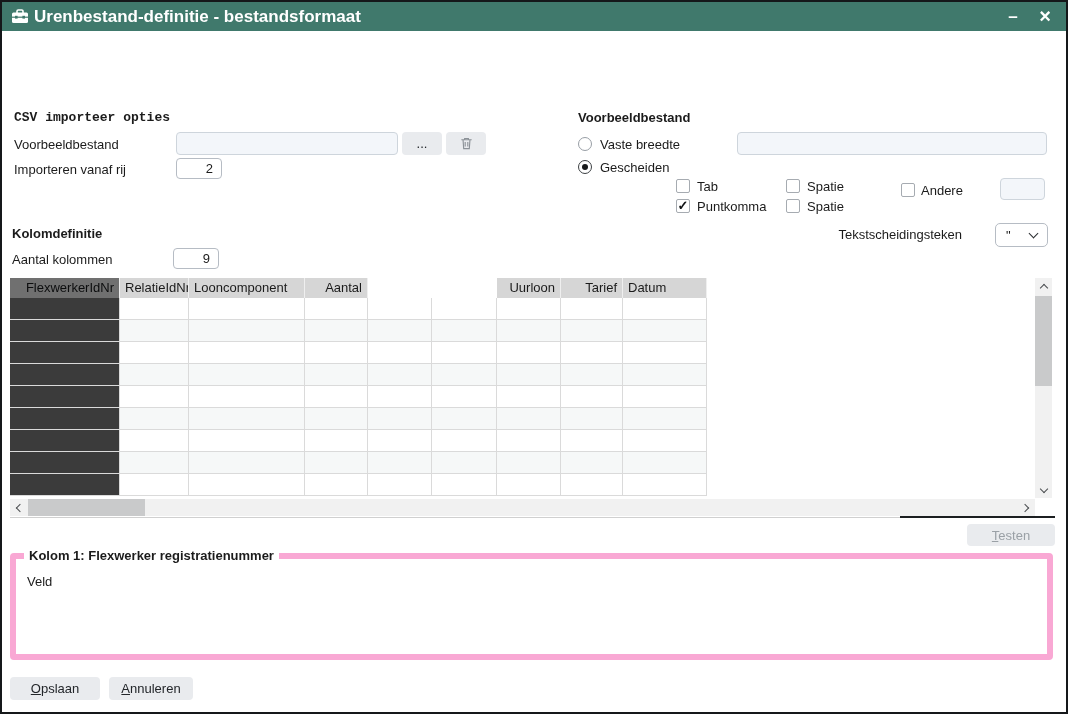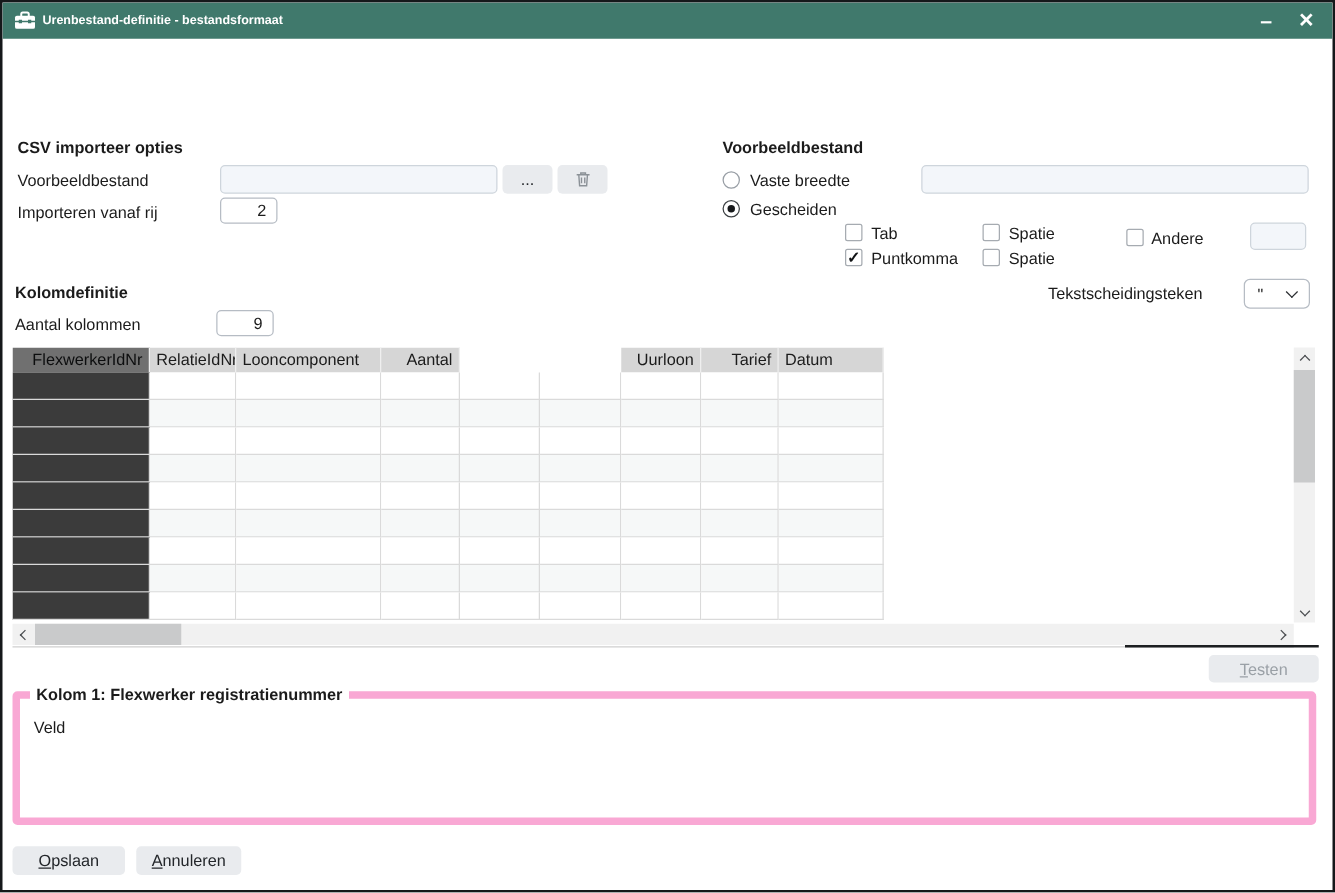--- a/index.html
+++ b/index.html
@@ -3,21 +3,21 @@
 <meta charset="utf-8">
 <style>
   html,body{margin:0;padding:0;background:#c9cdd1;}
   #window{position:relative;width:1068px;height:714px;background:#ffffff;border:2px solid #15181a;
           box-sizing:border-box;font-family:"Liberation Sans",sans-serif;color:#1b1b1b;overflow:hidden;}
   .lbl{position:absolute;font-size:13px;white-space:nowrap;line-height:16px;}
   .bold{font-weight:bold;}
 
   
   #titlebar{position:absolute;left:0;top:0;right:0;height:29px;background:#40796C;}
-  #title-text{position:absolute;left:32px;top:0;line-height:29px;color:#fff;font-weight:bold;font-size:10px;}
+  #title-text{position:absolute;left:32px;top:0;line-height:29px;color:#fff;font-weight:bold;font-size:17px;}
   .win-btn{position:absolute;top:0;height:29px;width:30px;display:flex;align-items:center;justify-content:center;
            color:#fff;font-weight:bold;}
 
   
   #infobar{position:absolute;left:0;top:29px;right:0;height:70px;background:#efefef;border-bottom:2px solid #181b1d;box-sizing:content-box;}
 
   
   .input{position:absolute;box-sizing:border-box;background:#fff;border:1px solid #b6bcc4;border-radius:4px;
          font-size:13px;font-family:inherit;padding:0 8px;color:#1b1b1b;outline:none;}
   .input.dis{background:#f3f6fa;border-color:#ced5dc;}
@@ -82,21 +82,21 @@
     <span id="title-text">Urenbestand-definitie - bestandsformaat</span>
   </div>
   <div class="win-btn" style="right:38px;font-size:17px;">
     <span>–</span>
   </div>
   <div class="win-btn" style="right:6px;font-size:20px;">
     <span>×</span>
   </div>
 
 
-  <span class="lbl bold" style="left:12px;top:108px;">CSV importeer opties</span>
+  <span class="lbl bold" style="left:12px;top:108px;font-family:Liberation Mono, monospace;">CSV importeer opties</span>
   <span class="lbl" style="left:12px;top:135px;">Voorbeeldbestand</span>
   <input class="input dis" style="left: 174px; top: 130px; width: 222px; height: 23px;" value="">
   <div class="btn" style="left:400px;top:130px;width:40px;height:23px;">
     <span>...</span>
   </div>
   <div class="btn" style="left:444px;top:130px;width:40px;height:23px;">
     <span style="display:flex;">
       <svg width="15" height="15" viewBox="0 0 16 16">
         <path d="M2.5 4h11 M6 4V2.6h4V4 M4.3 4l.7 9.4h6l.7-9.4 M6.6 6.3v5 M9.4 6.3v5" fill="none" stroke="#8b9197" stroke-width="1.2"></path>
       </svg>

